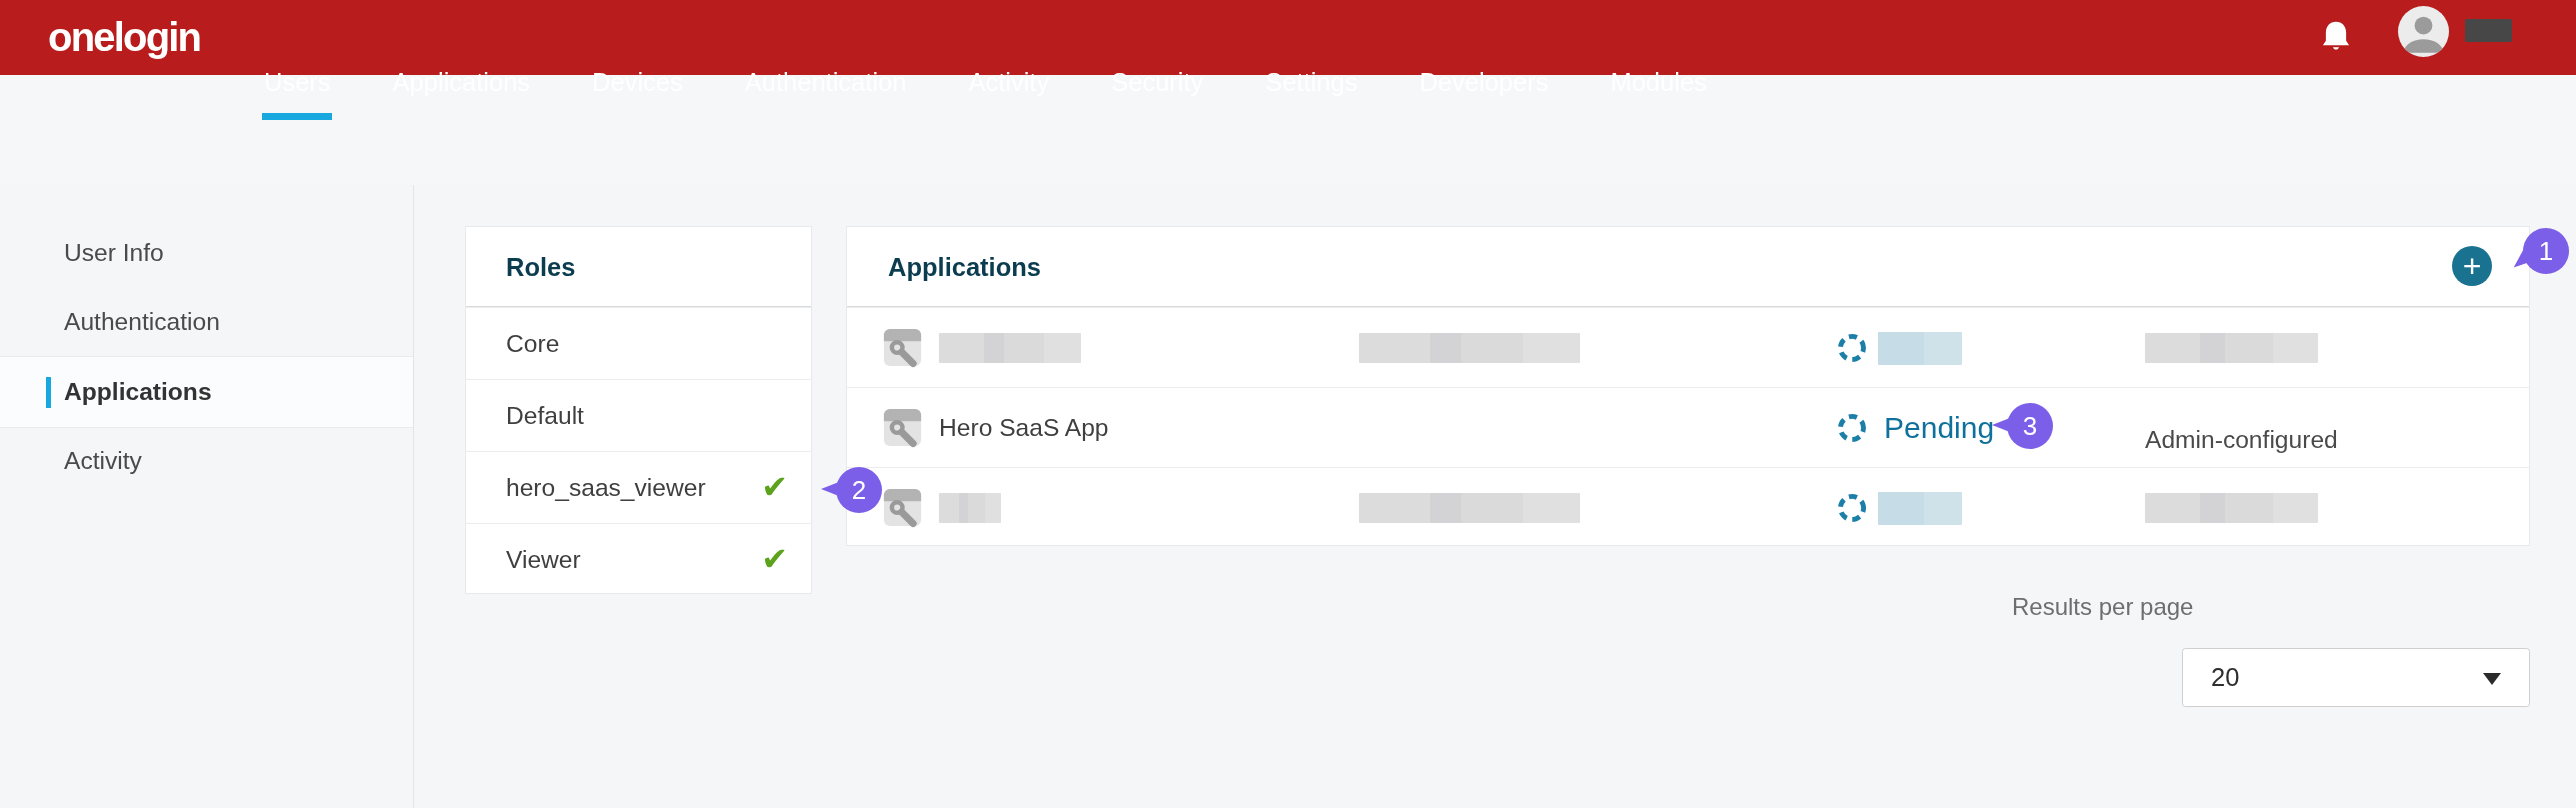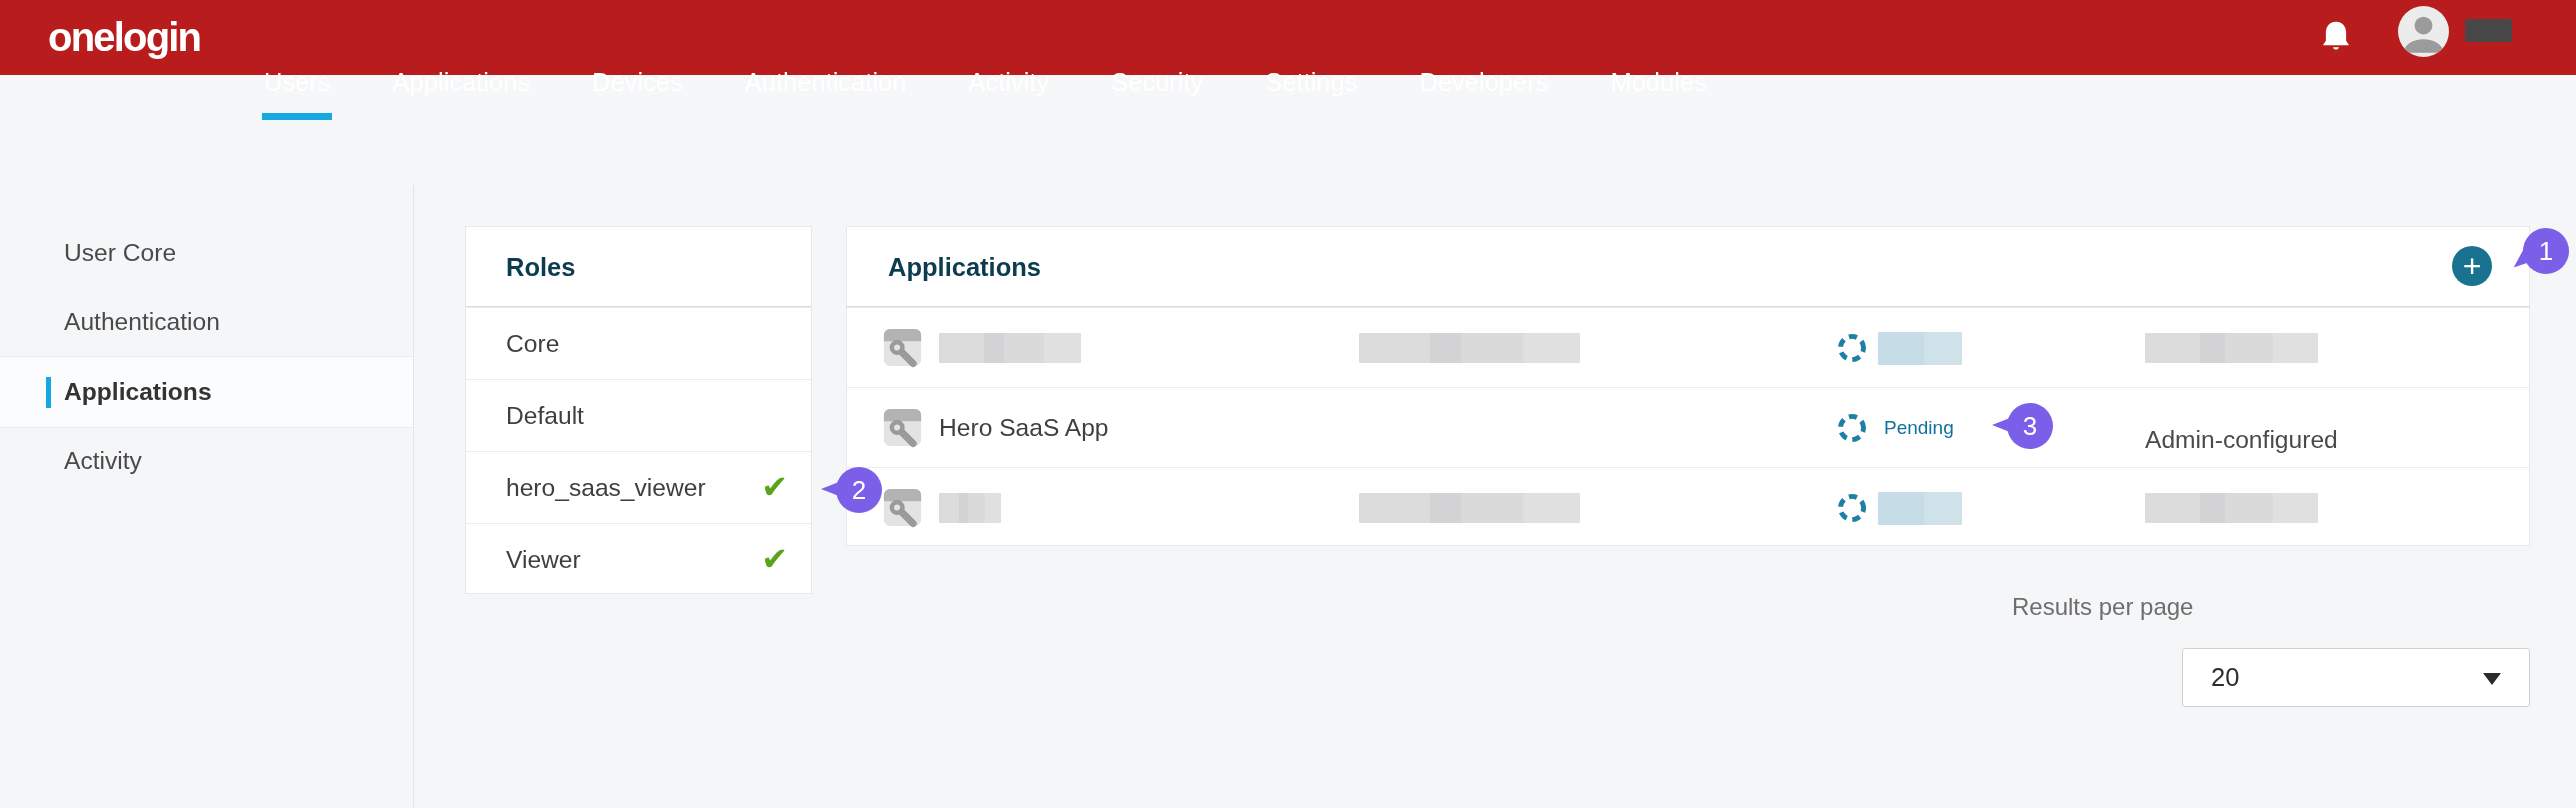--- a/index.html
+++ b/index.html
@@ -70,21 +70,21 @@
   .apps-card .card-header { padding-left:41px; }
   .add-app { position:absolute; right:37px; top:19.3px; width:40px; height:40px; border-radius:50%;
               background:#1a7291; border:none; color:#ffffff; font-size:32px; line-height:37px;
               text-align:center; cursor:pointer; font-family:"Liberation Sans","DejaVu Sans",sans-serif; }
   .app-row { position:relative; height:80px; border-top:0.9px solid #ececec; }
   .app-row:first-of-type { border-top:none; }
   .app-icon { position:absolute; left:36px; top:20px; width:39px; height:39px; }
   .cell-name   { position:absolute; left:92px;  top:0; line-height:80px; font-size:24.6px; color:#3f3f3f; }
   .cell-email  { position:absolute; left:512px;  top:0; line-height:80px; font-size:24.6px; color:#3f3f3f; }
   .spinner     { position:absolute; left:989px; top:24px; width:32px; height:32px; }
-  .cell-status { position:absolute; left:1037px; top:0; line-height:80px; font-size:19px; color:#10719c; }
+  .cell-status { position:absolute; left:1037px; top:0; line-height:80px; font-size:30px; color:#10719c; }
   .cell-prov   { position:absolute; left:1298px; top:12px; line-height:80px; font-size:24.6px; color:#4a4a4a; }
 
   .bar { position:absolute; top:24.6px; height:30px; border-radius:0.9px;
          background:linear-gradient(90deg,#dcdcdc 0 32%,#d3d3d5 32% 46%,#dadada 46% 74%,#e0e0e0 74% 100%); }
   .bar-name1 { left:92px; width:142px; }
   .bar-name3 { left:92px; width:62px; }
   .bar-email { left:512px; width:221px; }
   .bar-status { left:1031px; top:24px; width:84px; height:32.5px;
          background:linear-gradient(90deg,#c6dde8 0 55%,#cfe2ea 55% 100%); }
   .bar-prov { left:1298px; width:173px; }
@@ -139,21 +139,21 @@
         <path d="M2.5 22c.6-4 4.6-6.3 9.5-6.3s8.9 2.3 9.5 6.3z" fill="#9b9b9b"></path>
       </svg>
     </div>
     <div class="nav-accountbox"></div>
   </header>
 
 
   <section class="content">
 
     <aside class="sidebar">
-      <span class="side-item" style="top:54px">User Core</span>
+      <span class="side-item" style="top:54px">User Info</span>
       <span class="side-item" style="top:123px">Authentication</span>
       <div class="side-band"></div>
       <span class="side-active-bar"></span>
       <span class="side-item active" style="top:193px">Applications</span>
       <span class="side-item" style="top:262px">Activity</span>
     </aside>
 
     <div class="card roles-card">
       <div class="card-header">Roles</div>
       <div class="role-row">

